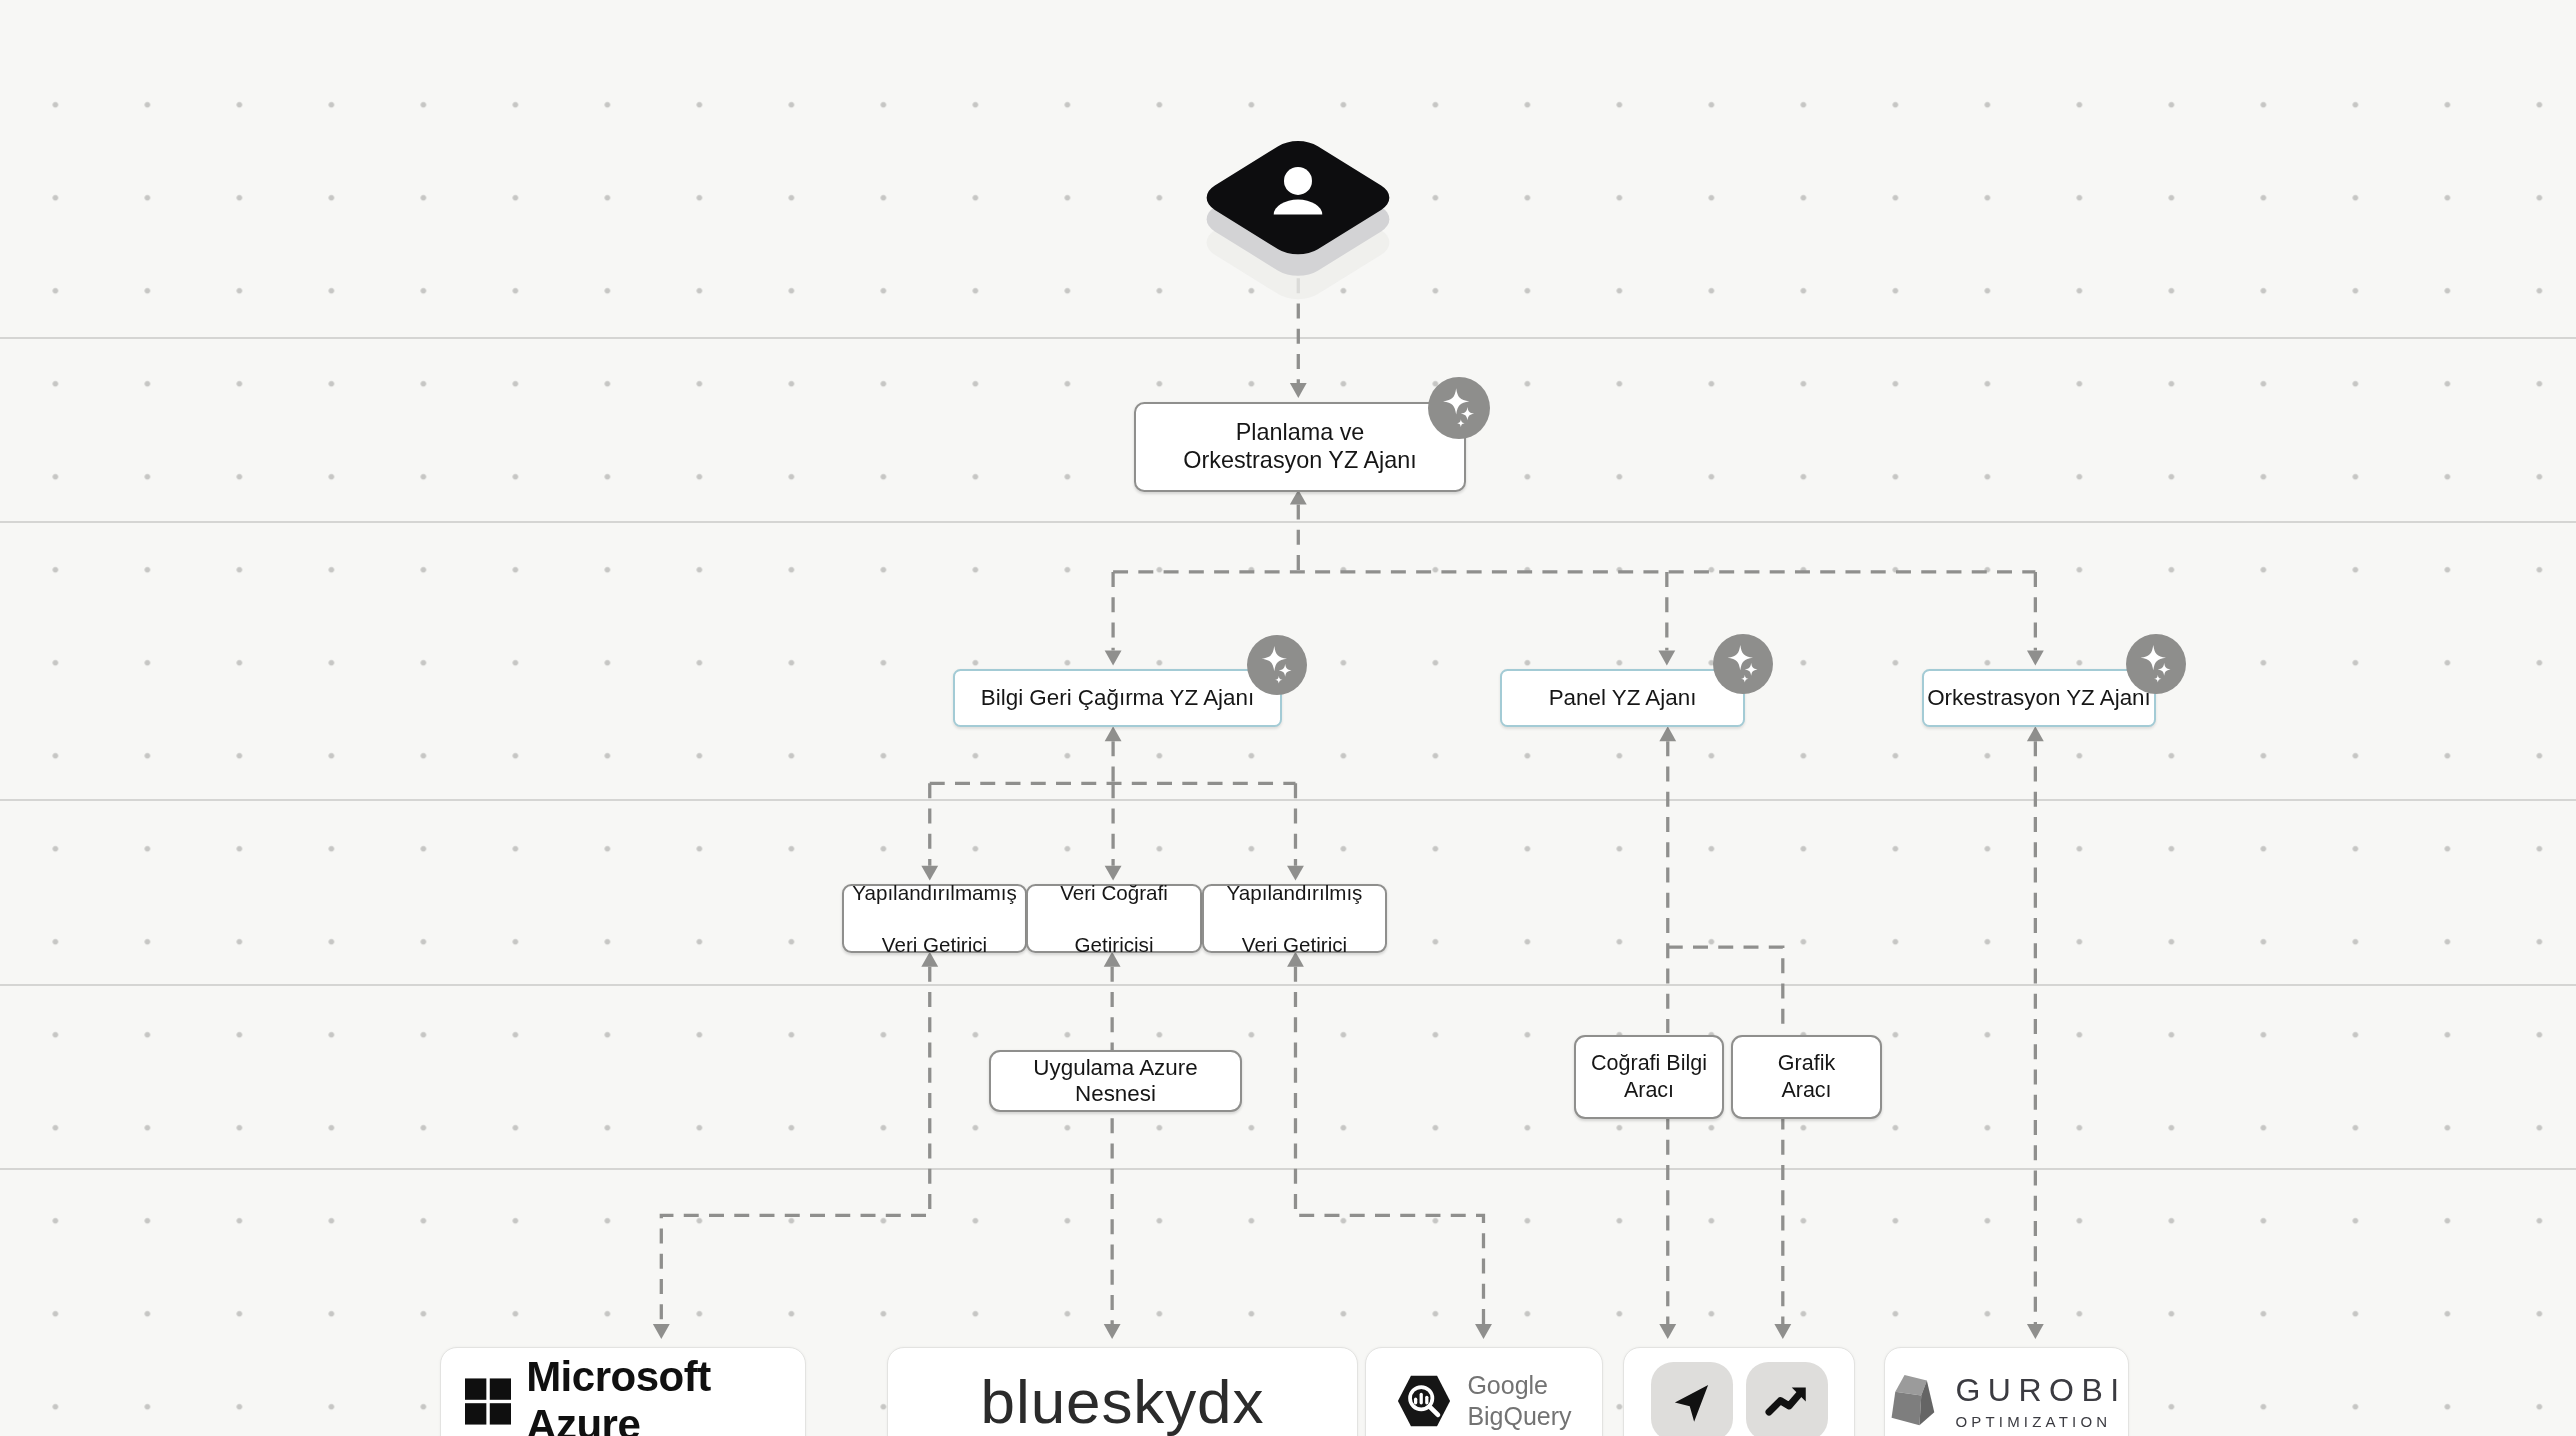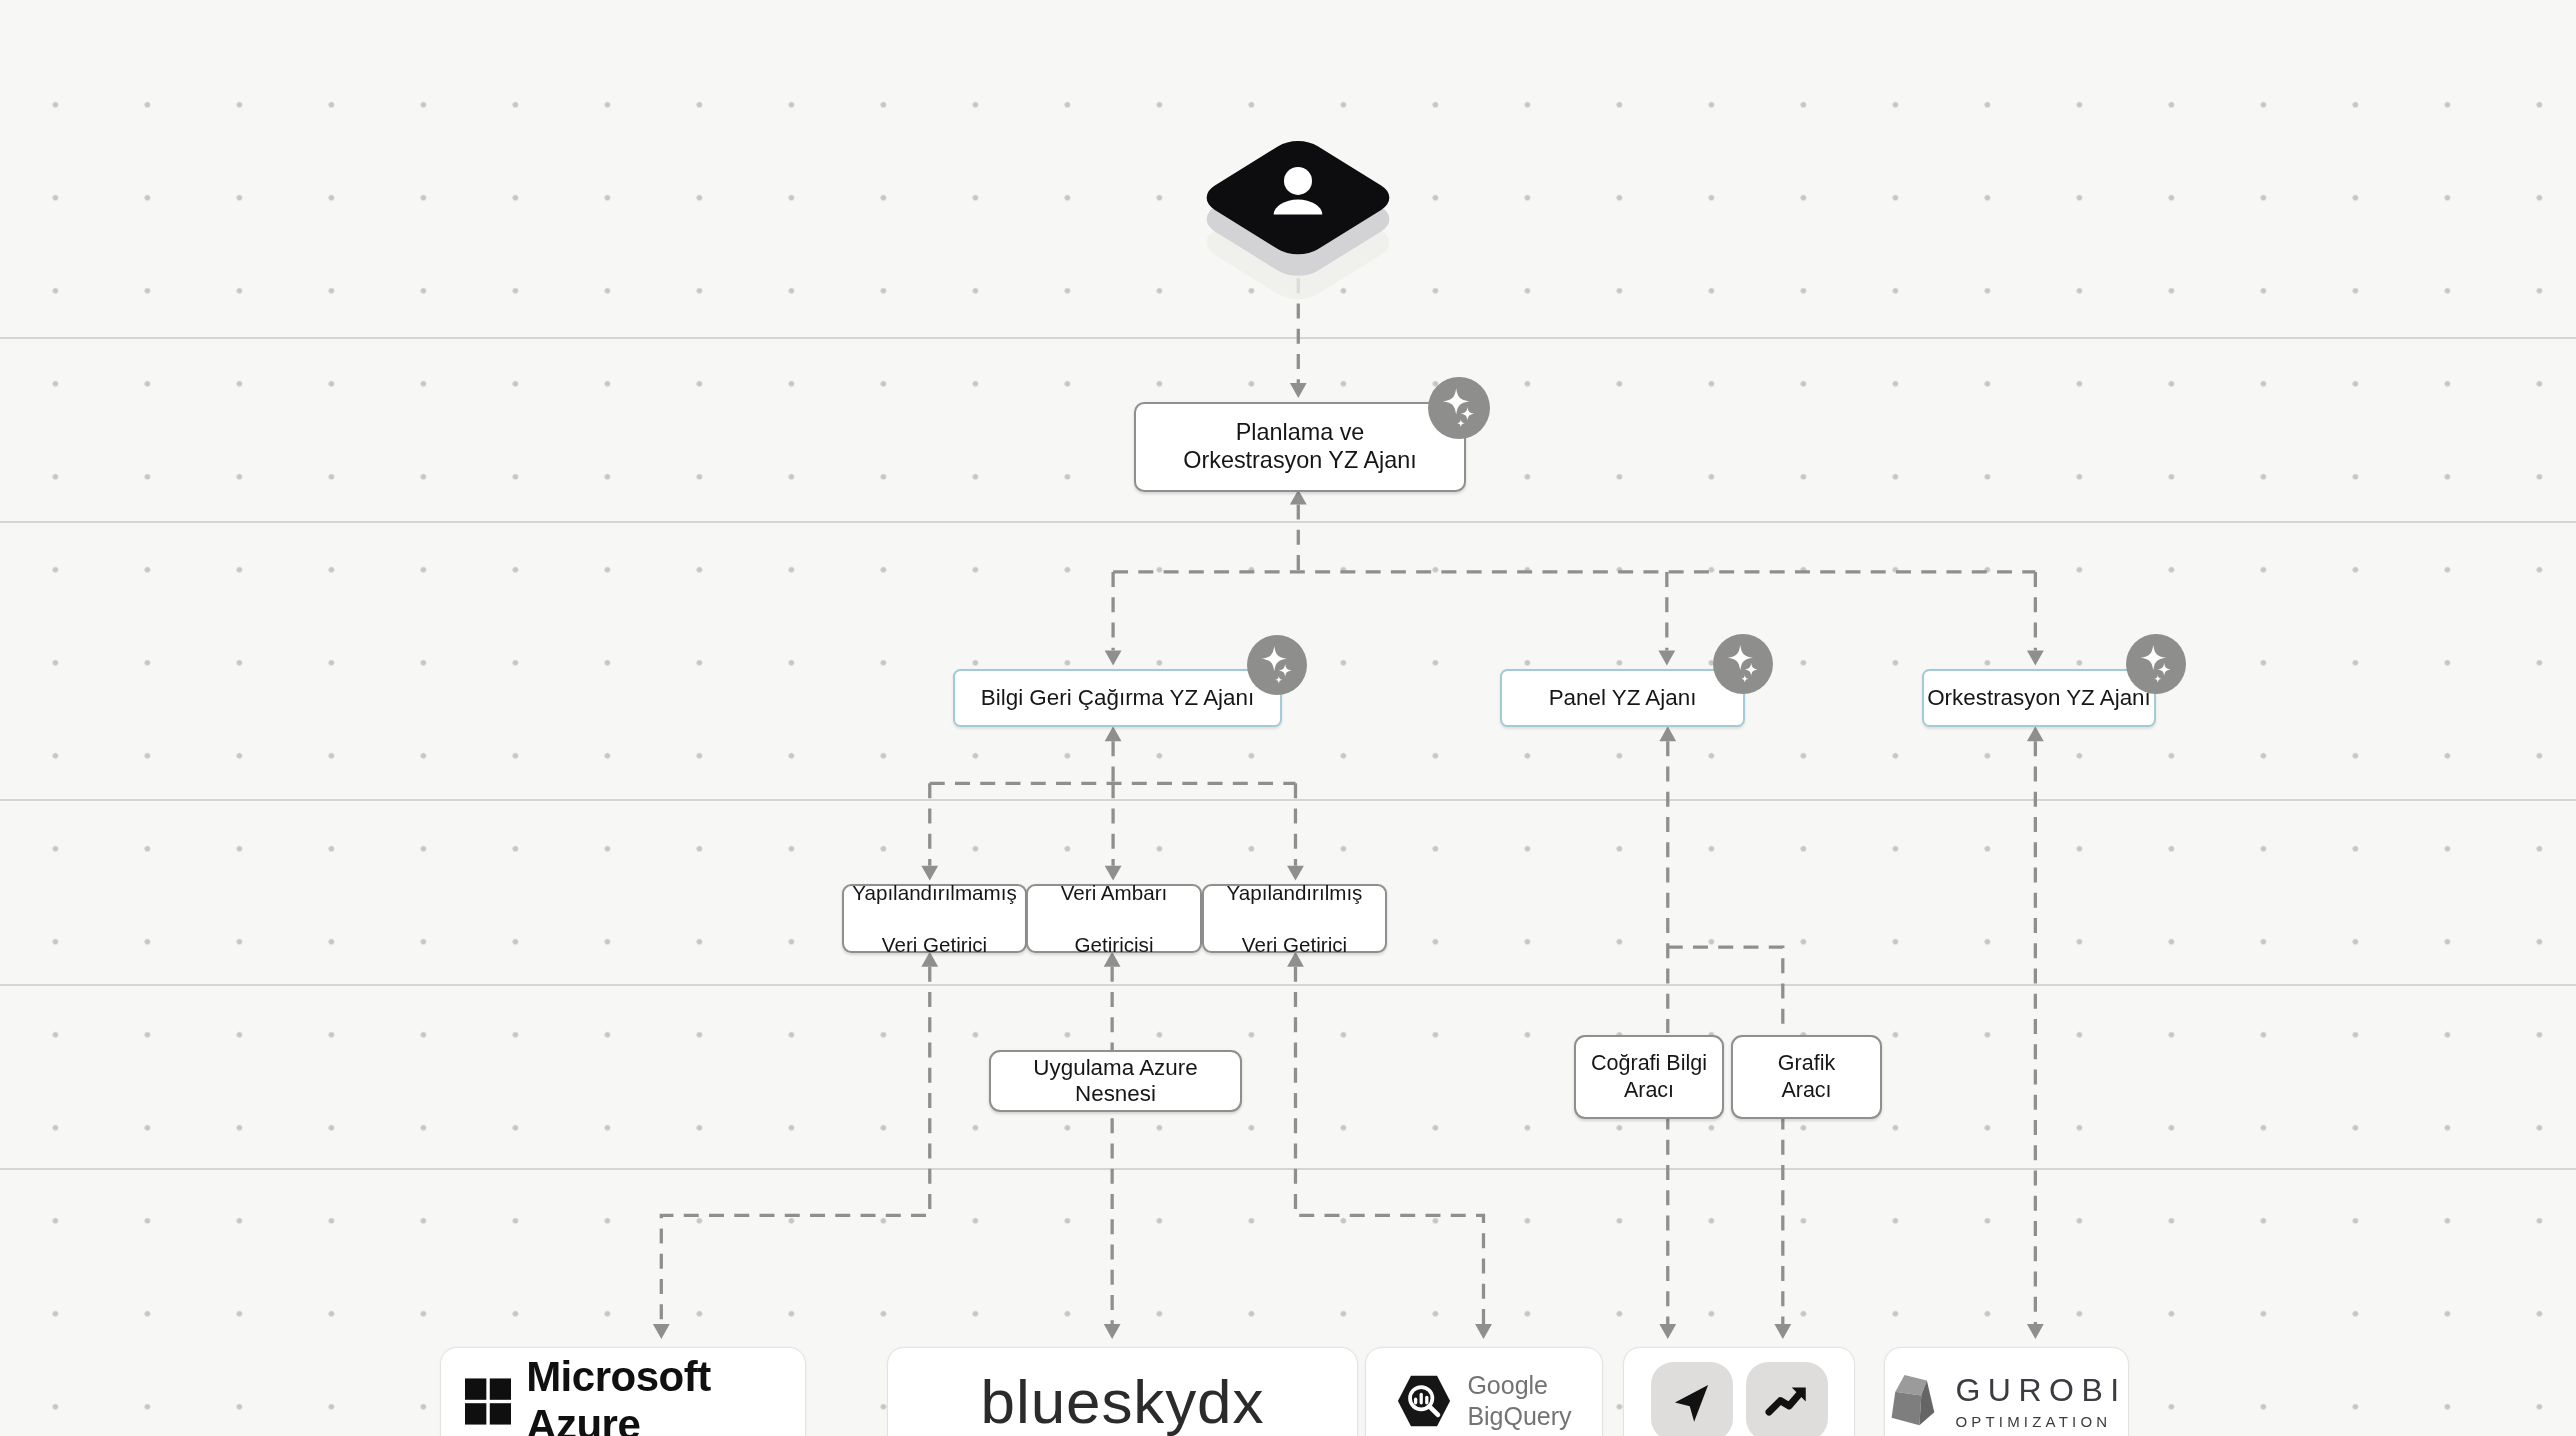--- a/index.html
+++ b/index.html
@@ -145,21 +145,21 @@
     <path fill="#ffffff" d="M30 12 C31.5 22 34 24.5 44 26 C34 27.5 31.5 30 30 40 C28.5 30 26 27.5 16 26 C26 24.5 28.5 22 30 12 Z"></path>
     <path fill="#ffffff" d="M42 32 C42.8 37 44 38.2 49 39 C44 39.8 42.8 41 42 46 C41.2 41 40 39.8 35 39 C40 38.2 41.2 37 42 32 Z"></path>
     <path fill="#ffffff" d="M35 45 C35.5 48 36.2 48.7 39 49.2 C36.2 49.7 35.5 50.4 35 53.4 C34.5 50.4 33.8 49.7 31 49.2 C33.8 48.7 34.5 48 35 45 Z"></path>
   </svg>
 
   <div class="node fetcher" style="left:842px;top:836px;width:181px;height:65px">
     <div>Yapılandırılmamış</div>
     <div>Veri Getirici</div>
   </div>
   <div class="node fetcher" style="left:1026px;top:836px;width:172px;height:65px">
-    <div>Veri Ambarı</div>
+    <div>Veri Coğrafi</div>
     <div>Getiricisi</div>
   </div>
   <div class="node fetcher" style="left:1202px;top:836px;width:181px;height:65px">
     <div>Yapılandırılmış</div>
     <div>Veri Getirici</div>
   </div>
 
   <div class="node dataobj" style="left:989px;top:1002px;width:249px;height:58px">
     <div>Uygulama Azure Nesnesi</div>
   </div>

